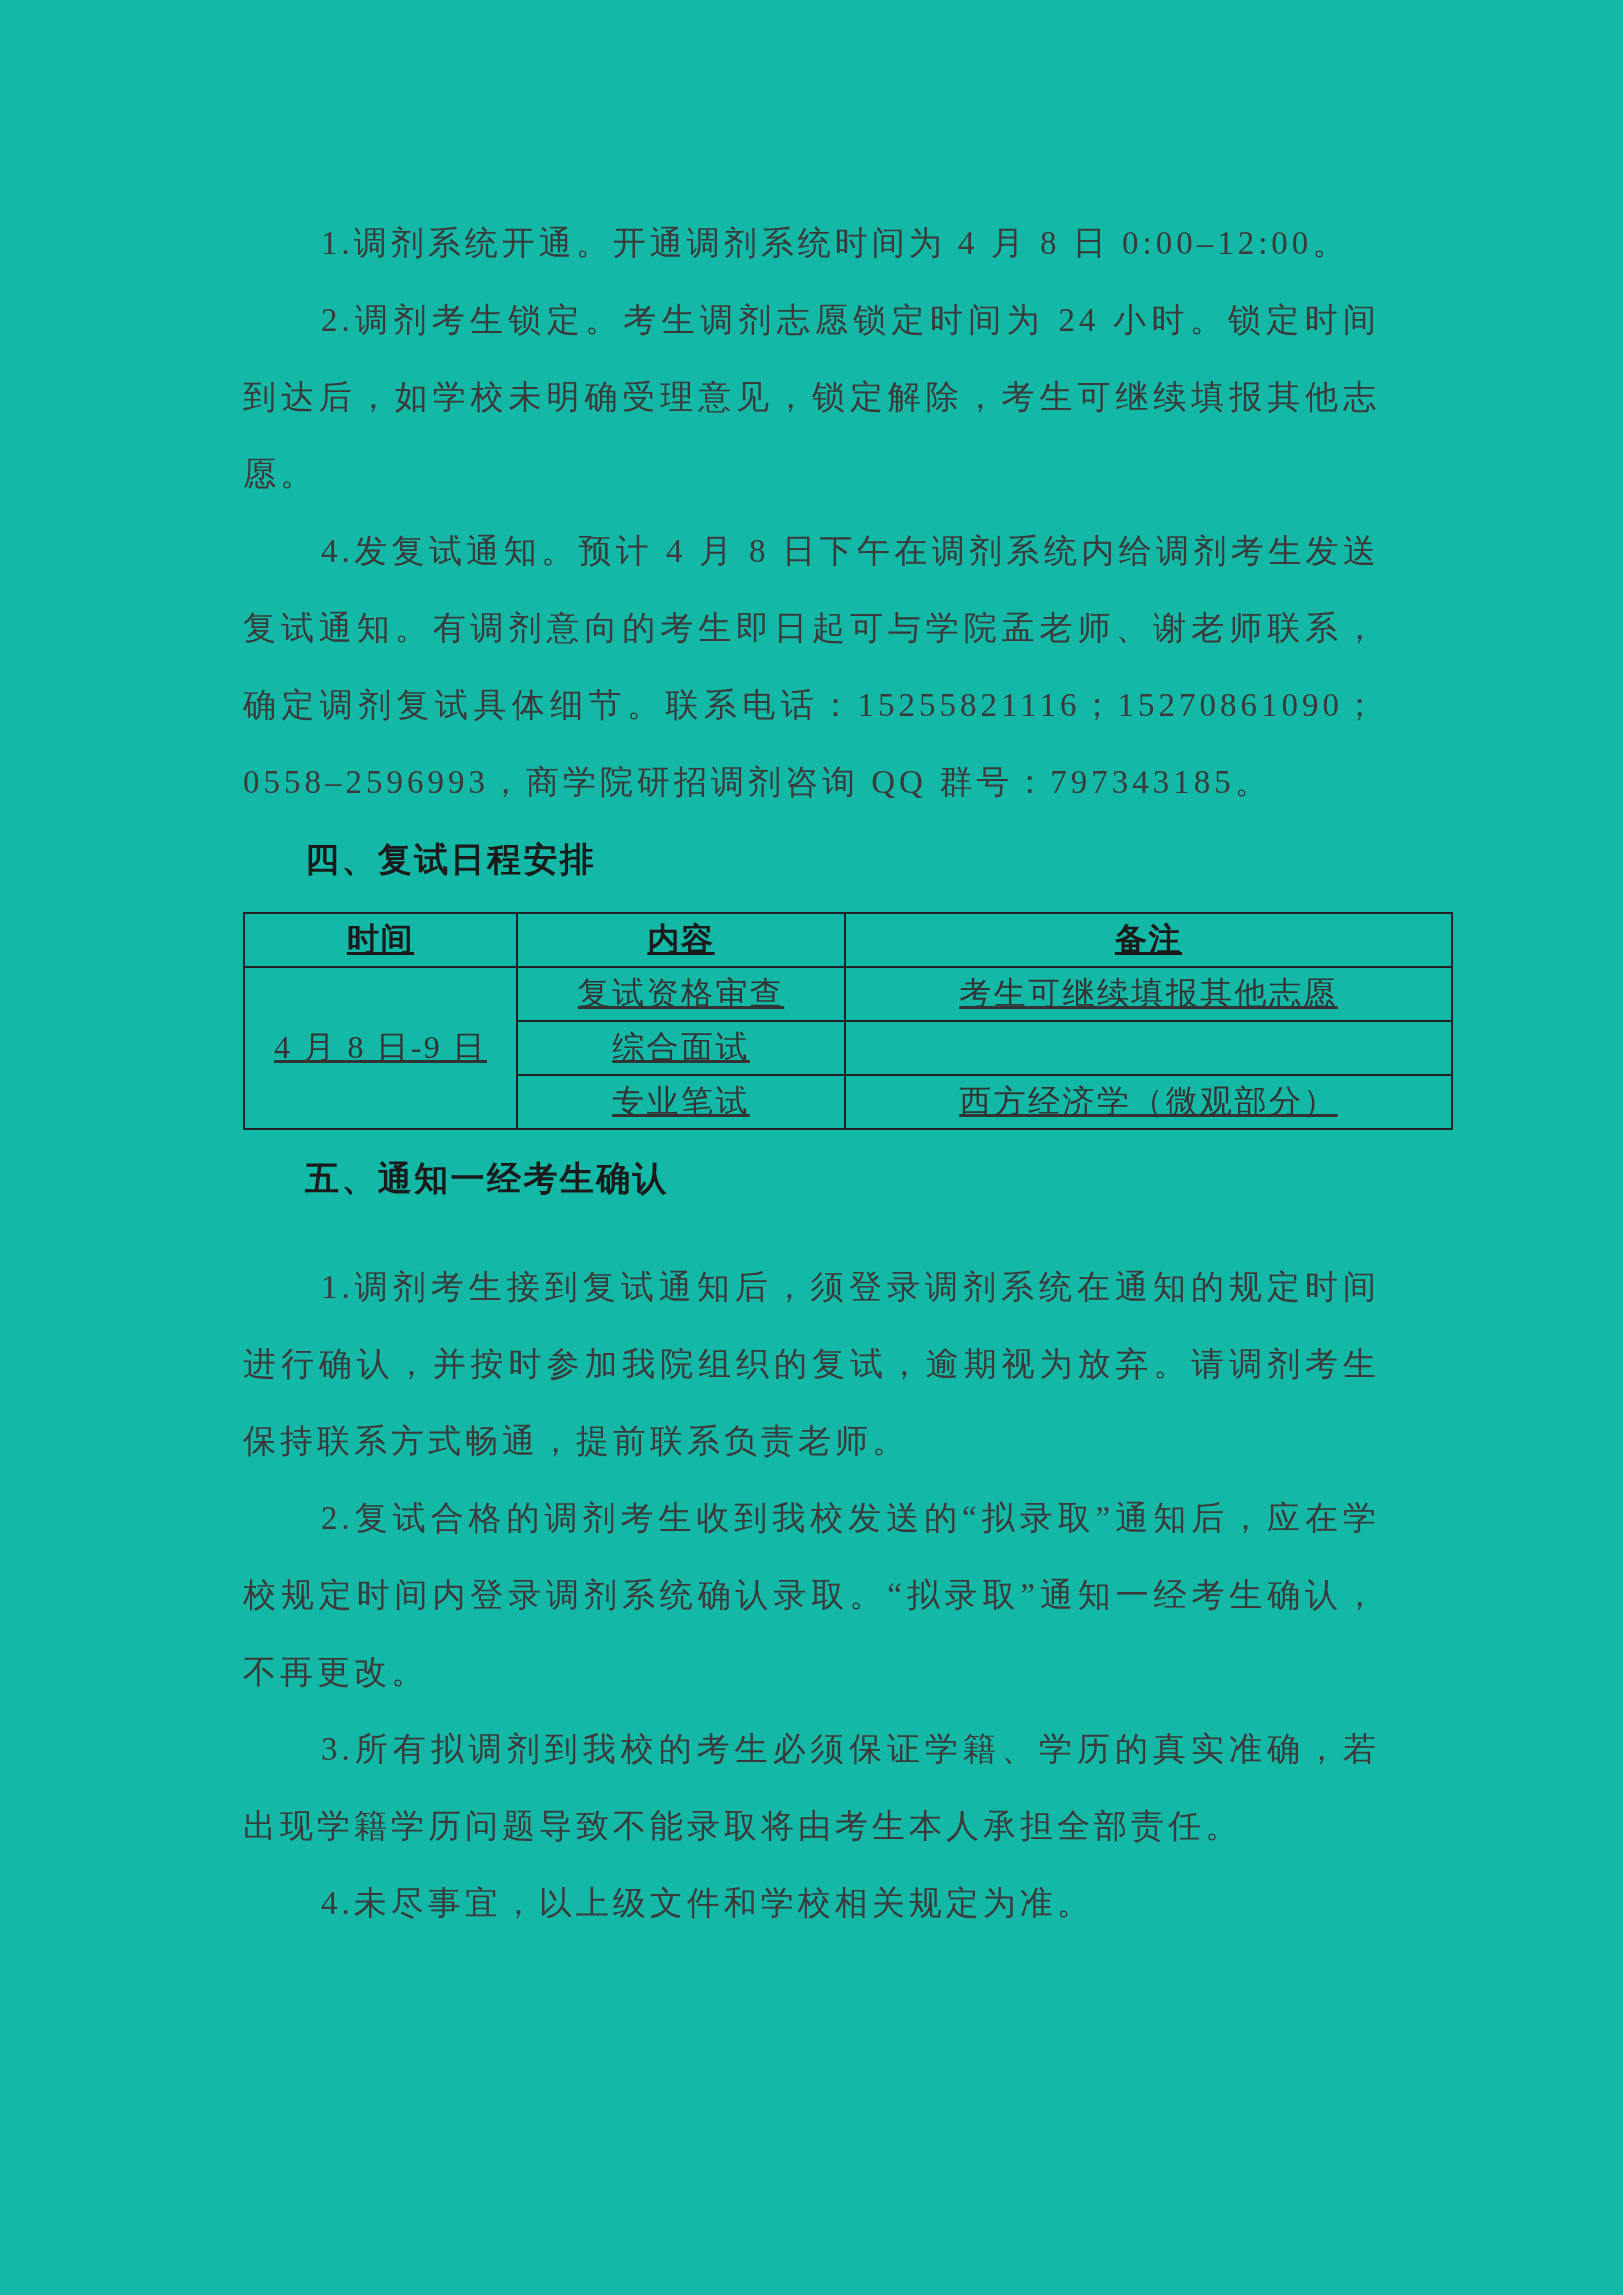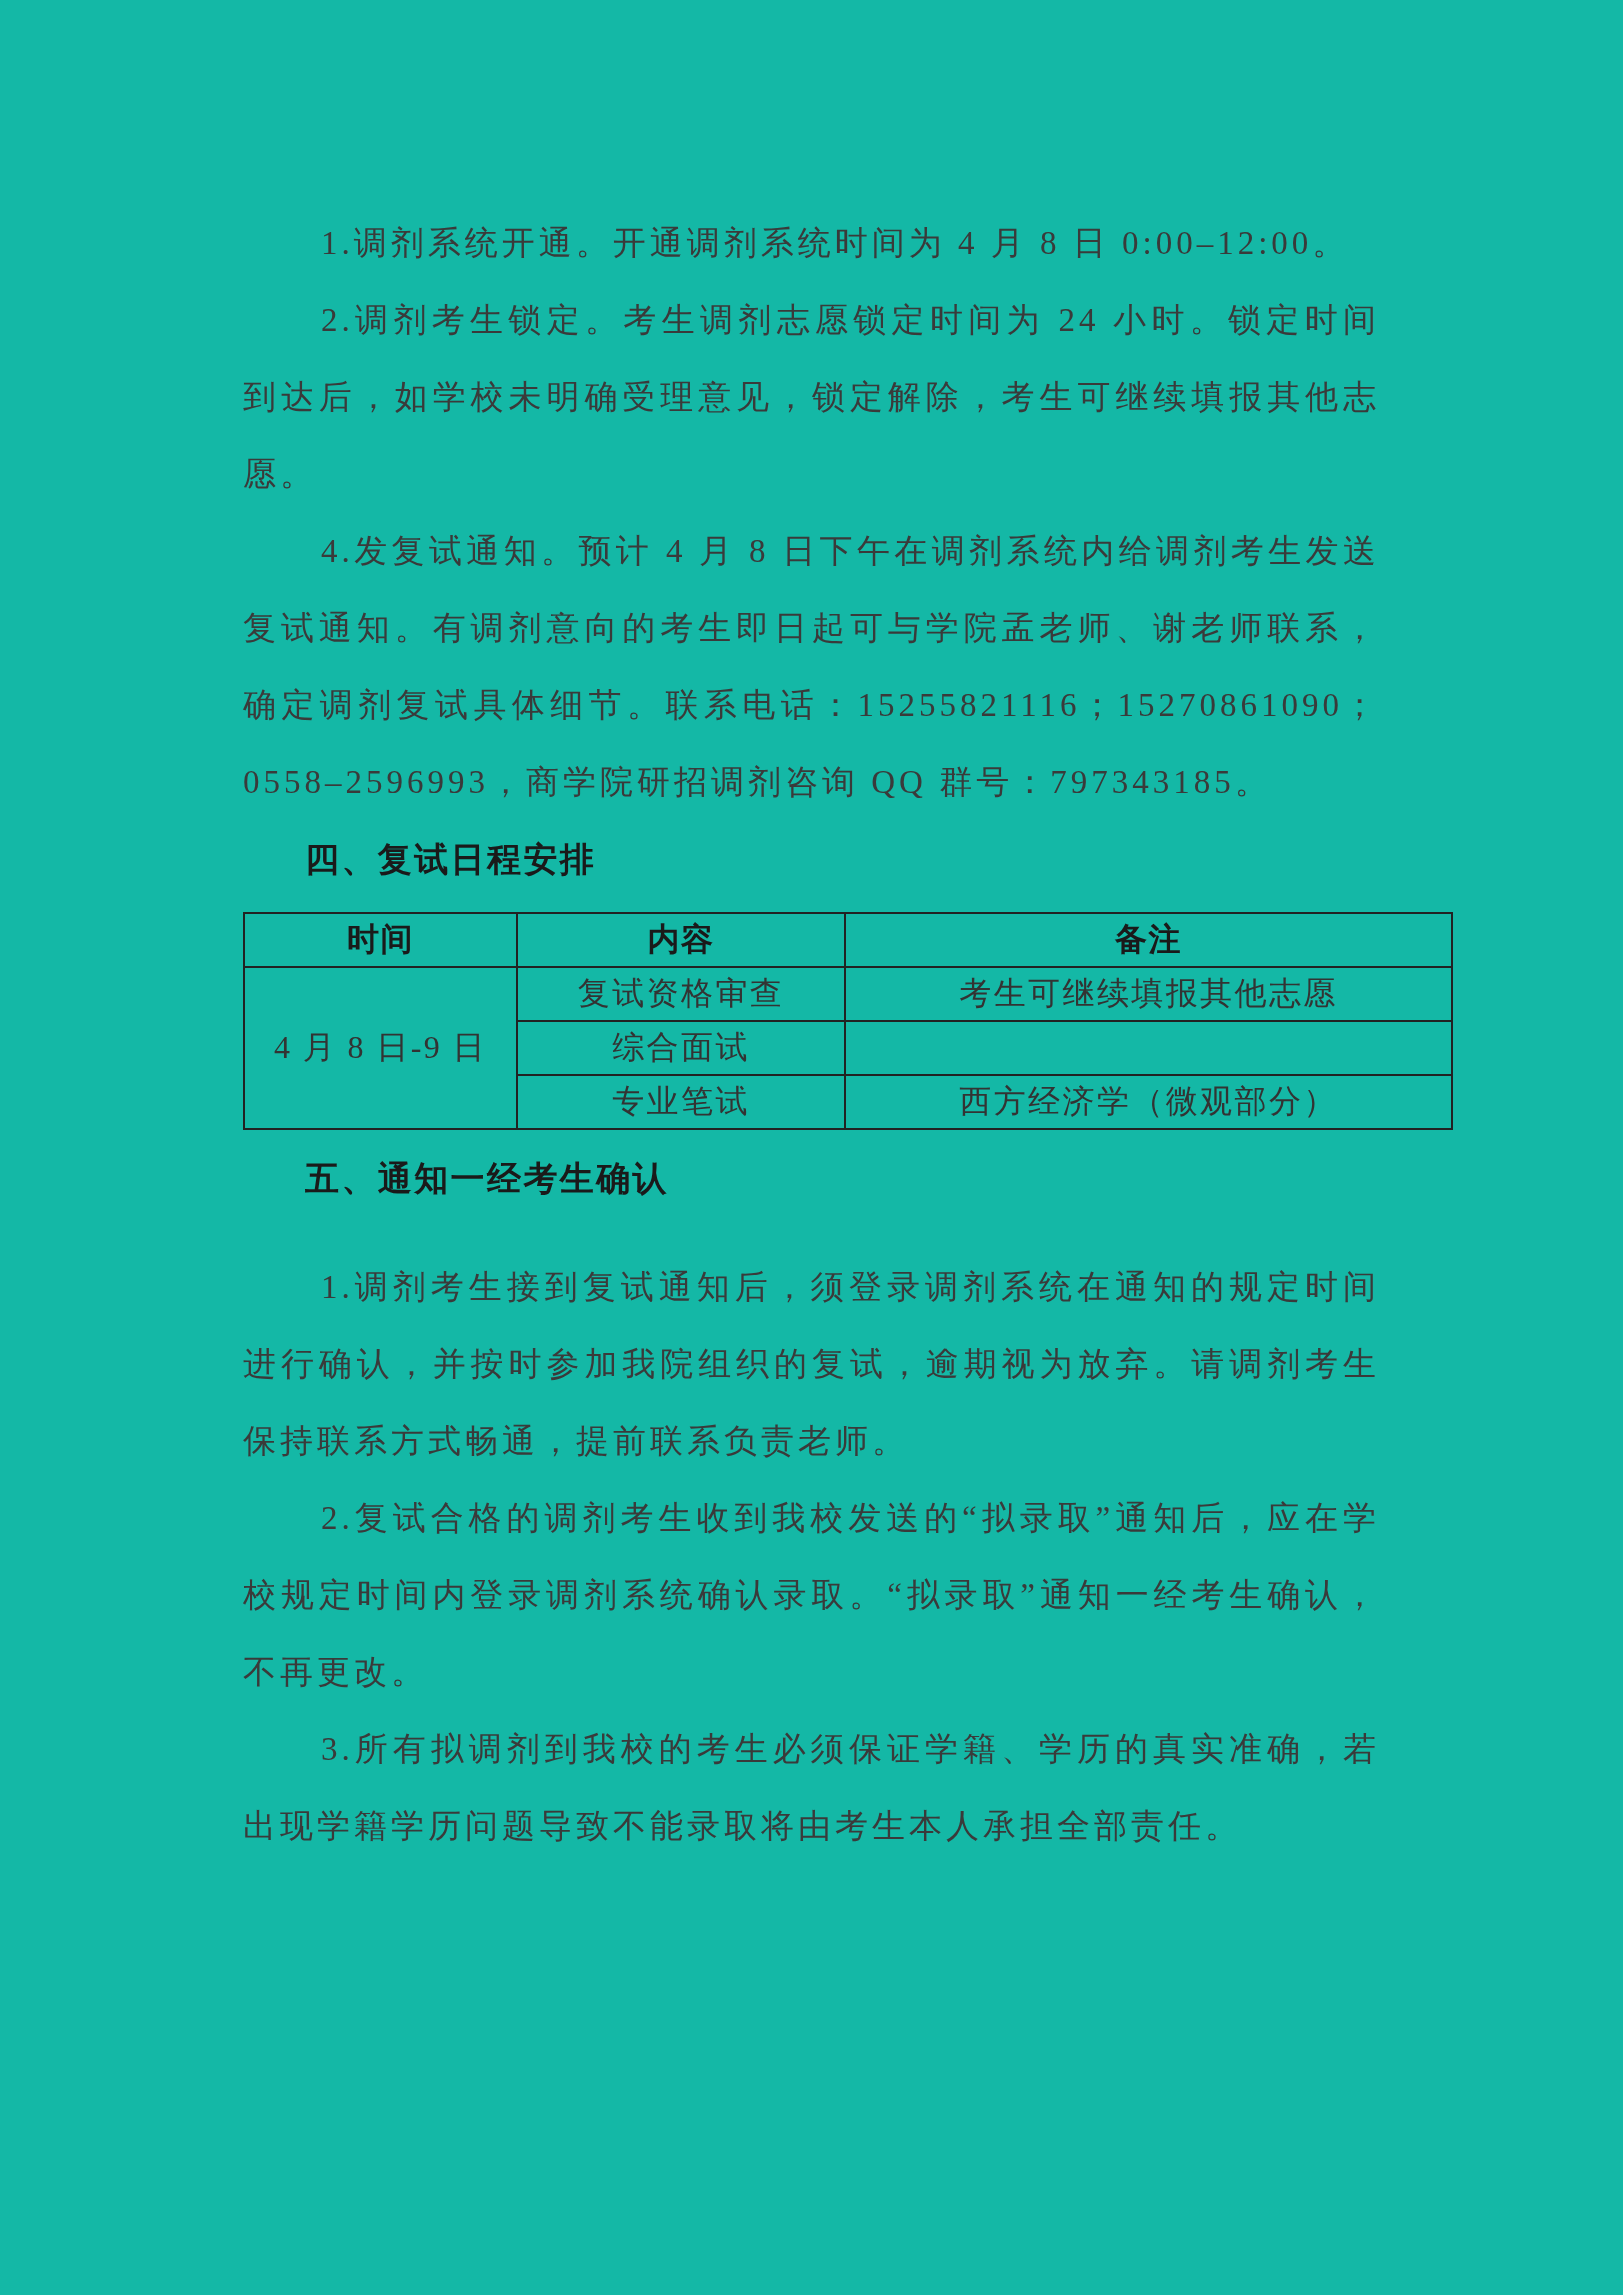--- a/index.html
+++ b/index.html
@@ -51,20 +51,21 @@
     margin-top: 14.3px;
   }
   table.schedule-table th,
   table.schedule-table td {
     border: 2.4px solid #222222;
     text-align: center;
     vertical-align: middle;
     height: 52px;
     padding: 0;
     overflow: hidden;
+    text-decoration: underline;
   }
   table.schedule-table th {
     font-family: "Liberation Sans", "DejaVu Sans", sans-serif;
     font-size: 32px;
     font-weight: 700;
     color: #1a1a1a;
     letter-spacing: 1.6px;
   }
   table.schedule-table td {
     font-family: "Liberation Serif", "DejaVu Serif", serif;
@@ -116,16 +117,17 @@
           <td>西方经济学（微观部分）</td>
         </tr>
       </tbody>
     </table>
 
     <h2 class="sec-heading notes-heading">五、通知一经考生确认</h2>
 
     <p class="body-par note-first">1.调剂考生接到复试通知后，须登录调剂系统在通知的规定时间进行确认，并按时参加我院组织的复试，逾期视为放弃。请调剂考生保持联系方式畅通，提前联系负责老师。</p>
     <p class="body-par">2.复试合格的调剂考生收到我校发送的“拟录取”通知后，应在学校规定时间内登录调剂系统确认录取。“拟录取”通知一经考生确认，不再更改。</p>
     <p class="body-par">3.所有拟调剂到我校的考生必须保证学籍、学历的真实准确，若出现学籍学历问题导致不能录取将由考生本人承担全部责任。</p>
+    <p class="body-par">4.未尽事宜，以上级文件和学校相关规定为准。</p>
 
   </div>
 </div>
 
 
 </body></html>

